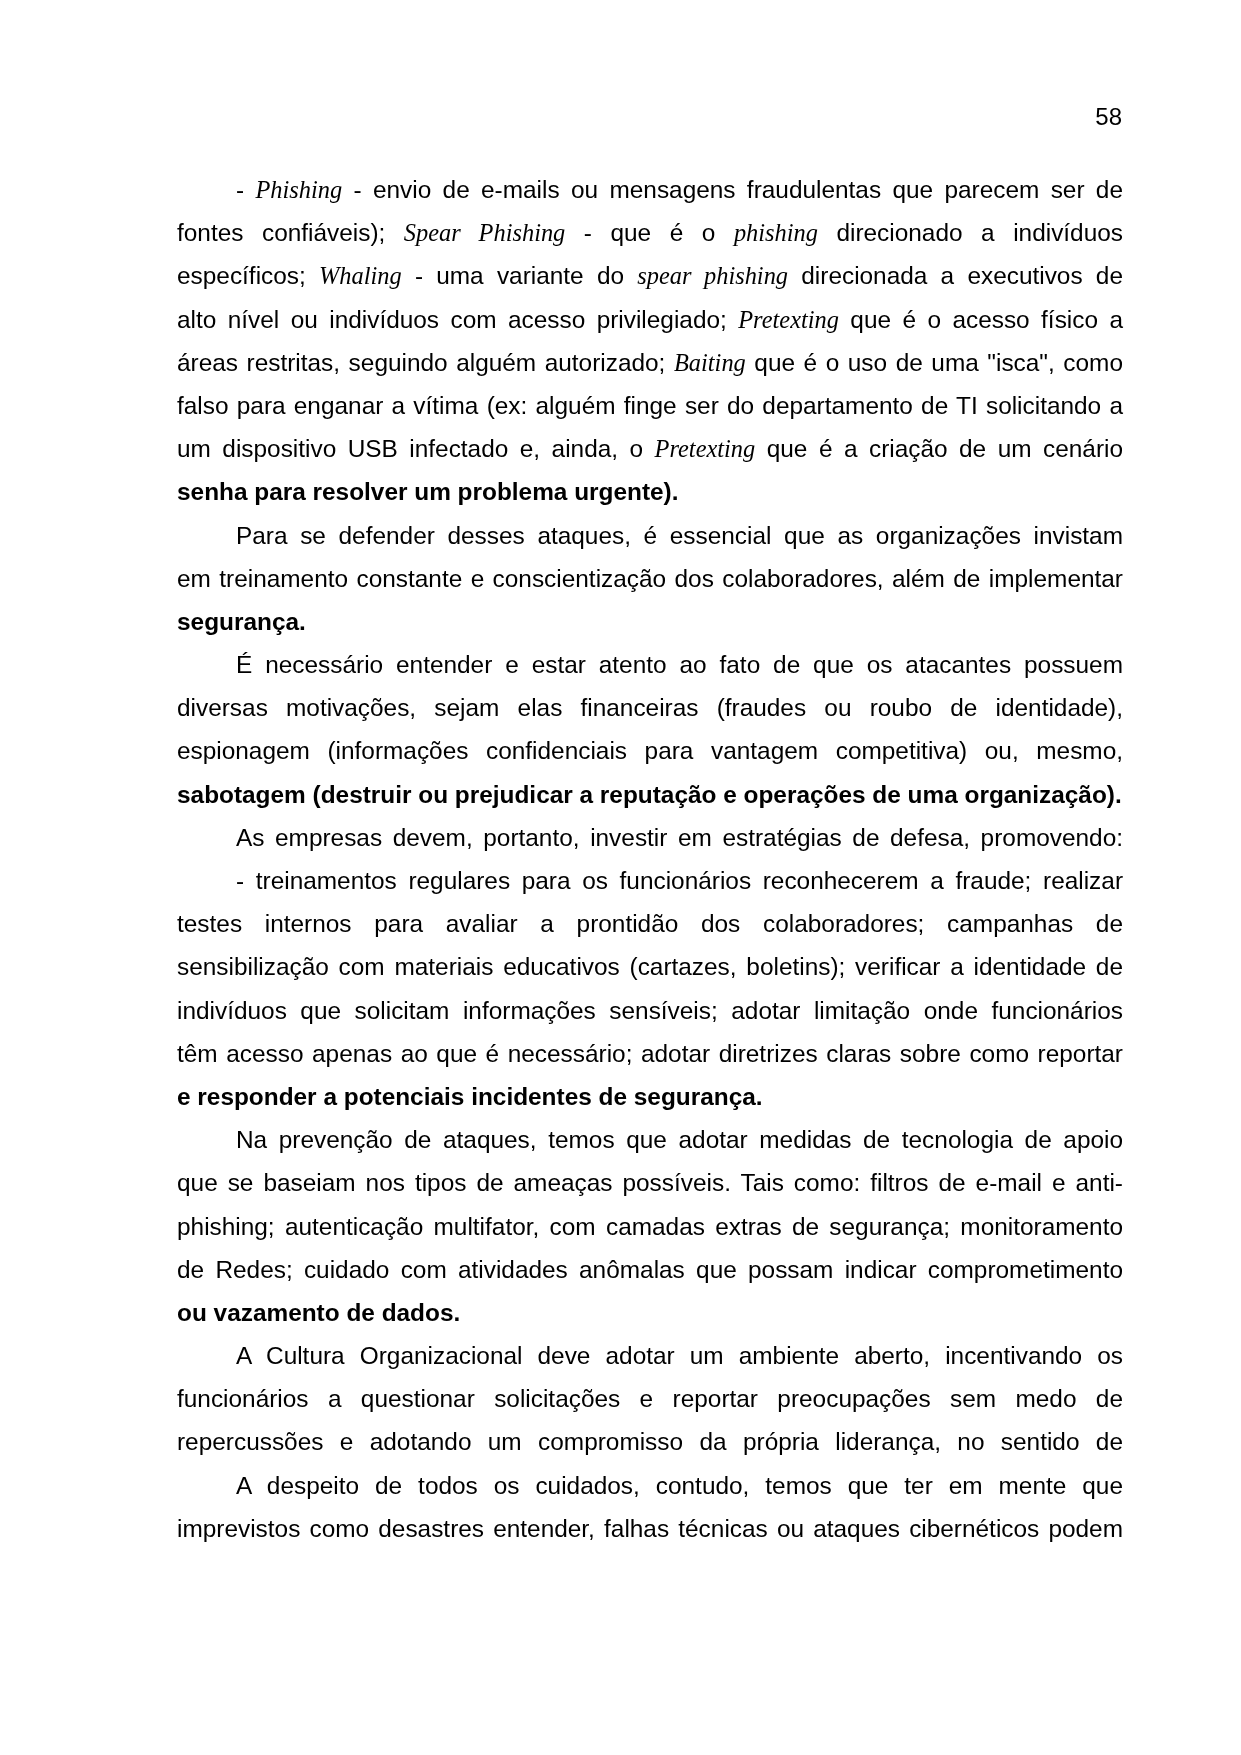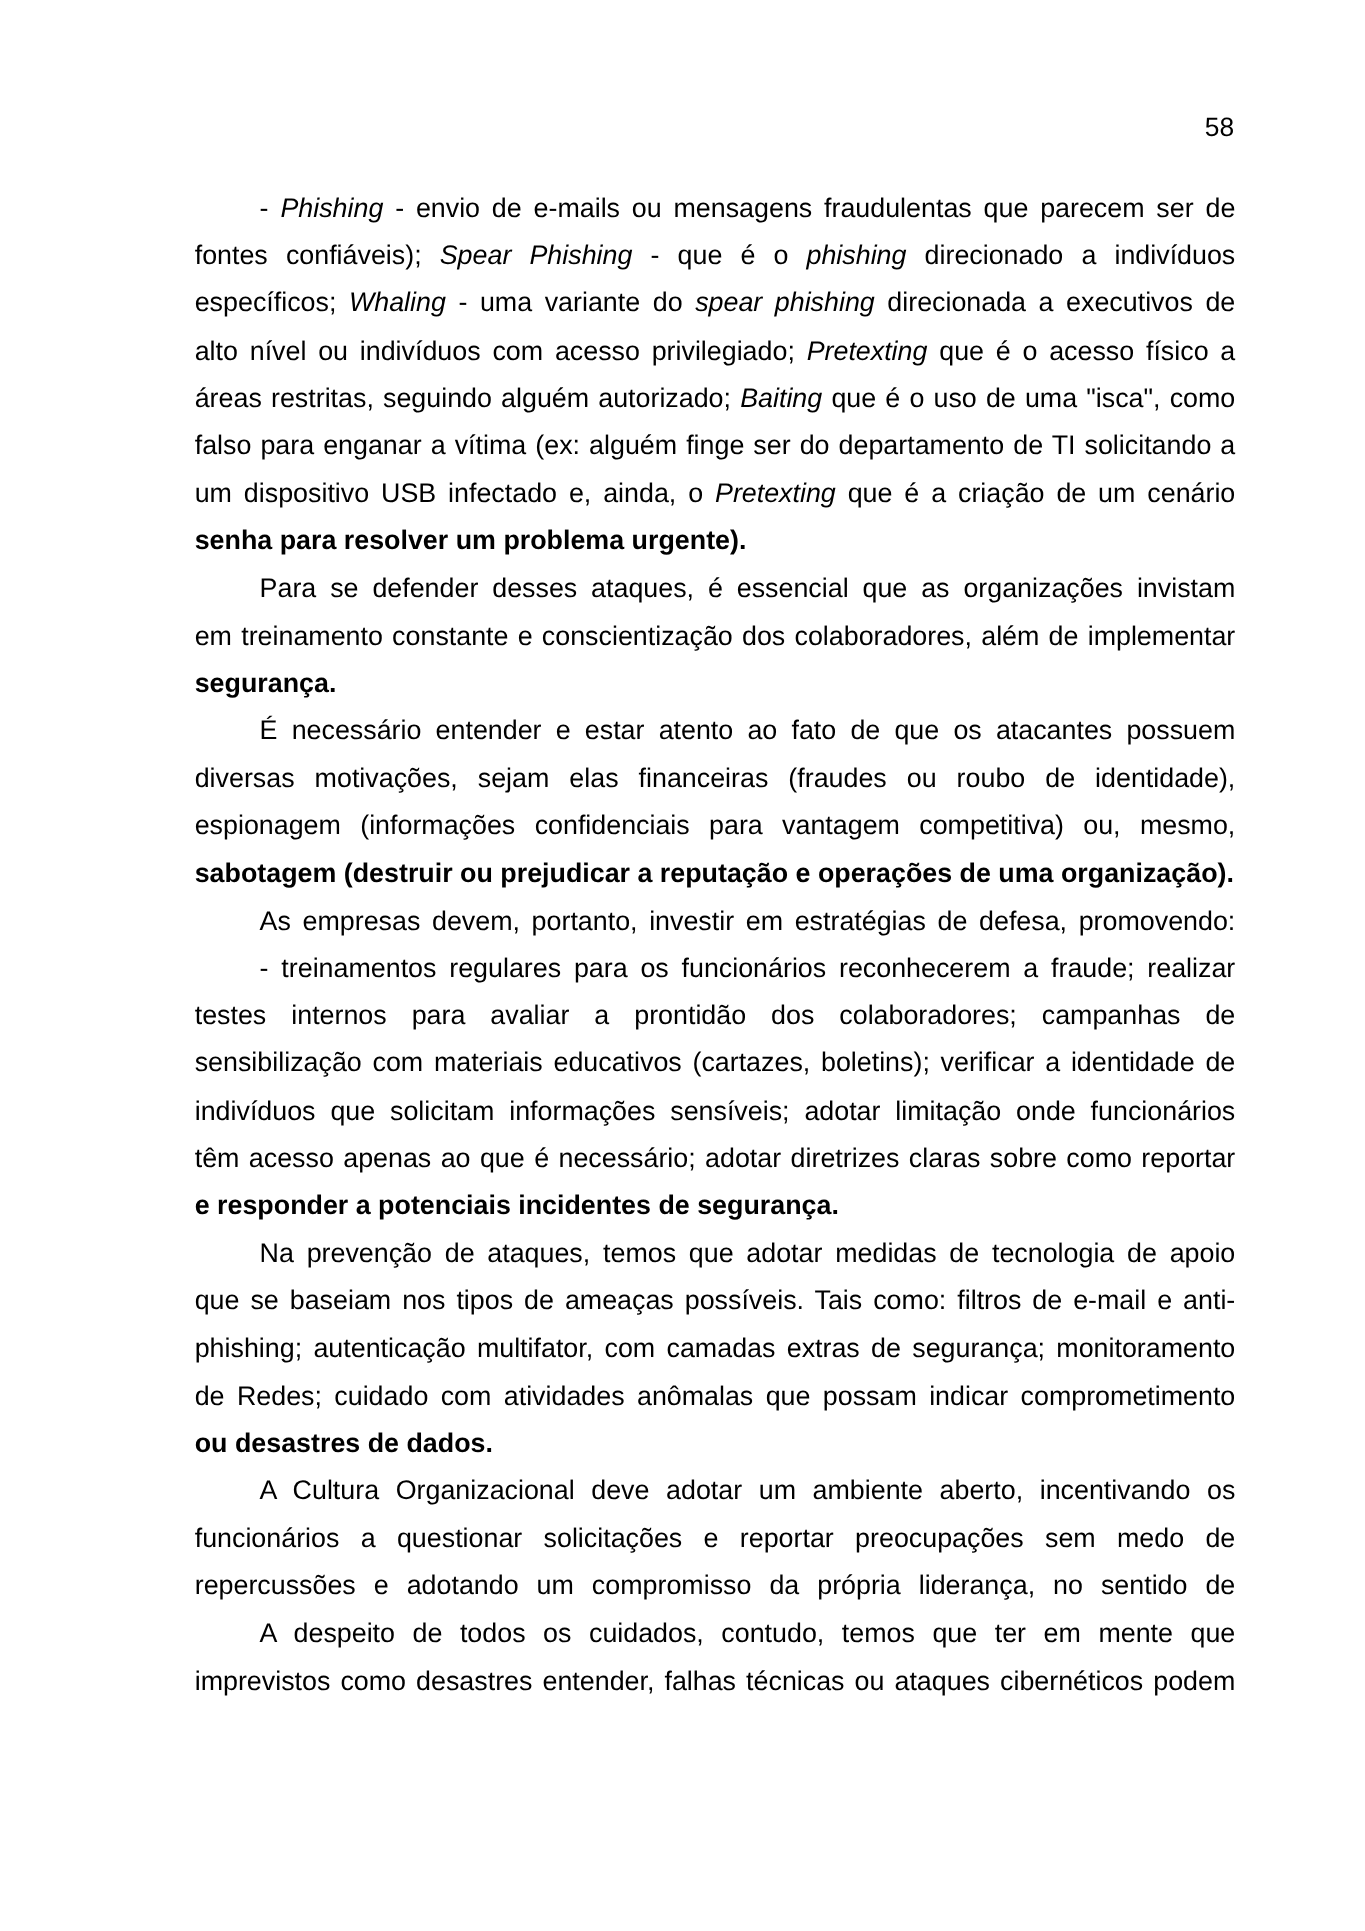--- a/index.html
+++ b/index.html
@@ -32,21 +32,21 @@
     color: #000000;
   }
   .line {
     text-align: justify;
     text-align-last: justify;
     height: 43.2px;
     white-space: normal;
   }
   .line.pfirst { text-indent: 59px; }
   .line.plast { text-align-last: left; font-weight: bold; }
-  .it { font-style: italic; }
+  .it { font-style: italic; font-family: Liberation Serif, serif; }
 </style>
 </head>
 <body>
 
 <div class="page">
   <div class="page-number">58</div>
   <div class="body-text">
       <div class="line pfirst"><span>- </span><span class="it">Phishing</span><span> - envio de e-mails ou mensagens fraudulentas que parecem ser de</span></div>
       <div class="line"><span>fontes confiáveis); </span><span class="it">Spear Phishing</span><span> - que é o </span><span class="it">phishing</span><span> direcionado a indivíduos</span></div>
       <div class="line"><span>específicos; </span><span class="it">Whaling</span><span> - uma variante do </span><span class="it">spear phishing</span><span> direcionada a executivos de</span></div>
@@ -66,20 +66,20 @@
       <div class="line pfirst"><span>- treinamentos regulares para os funcionários reconhecerem a fraude; realizar</span></div>
       <div class="line"><span>testes internos para avaliar a prontidão dos colaboradores; campanhas de</span></div>
       <div class="line"><span>sensibilização com materiais educativos (cartazes, boletins); verificar a identidade de</span></div>
       <div class="line"><span>indivíduos que solicitam informações sensíveis; adotar limitação onde funcionários</span></div>
       <div class="line"><span>têm acesso apenas ao que é necessário; adotar diretrizes claras sobre como reportar</span></div>
       <div class="line plast"><span>e responder a potenciais incidentes de segurança.</span></div>
       <div class="line pfirst"><span>Na prevenção de ataques, temos que adotar medidas de tecnologia de apoio</span></div>
       <div class="line"><span>que se baseiam nos tipos de ameaças possíveis. Tais como: filtros de e-mail e anti-</span></div>
       <div class="line"><span>phishing; autenticação multifator, com camadas extras de segurança; monitoramento</span></div>
       <div class="line"><span>de Redes; cuidado com atividades anômalas que possam indicar comprometimento</span></div>
-      <div class="line plast"><span>ou desastres de dados.</span></div>
+      <div class="line plast"><span>ou vazamento de dados.</span></div>
       <div class="line pfirst"><span>A Cultura Organizacional deve adotar um ambiente aberto, incentivando os</span></div>
       <div class="line"><span>funcionários a questionar solicitações e reportar preocupações sem medo de</span></div>
       <div class="line"><span>repercussões e adotando um compromisso da própria liderança, no sentido de</span></div>
       <div class="line pfirst"><span>A despeito de todos os cuidados, contudo, temos que ter em mente que</span></div>
       <div class="line"><span>imprevistos como desastres entender, falhas técnicas ou ataques cibernéticos podem</span></div>
     </div>
 </div>
 
 </body></html>

